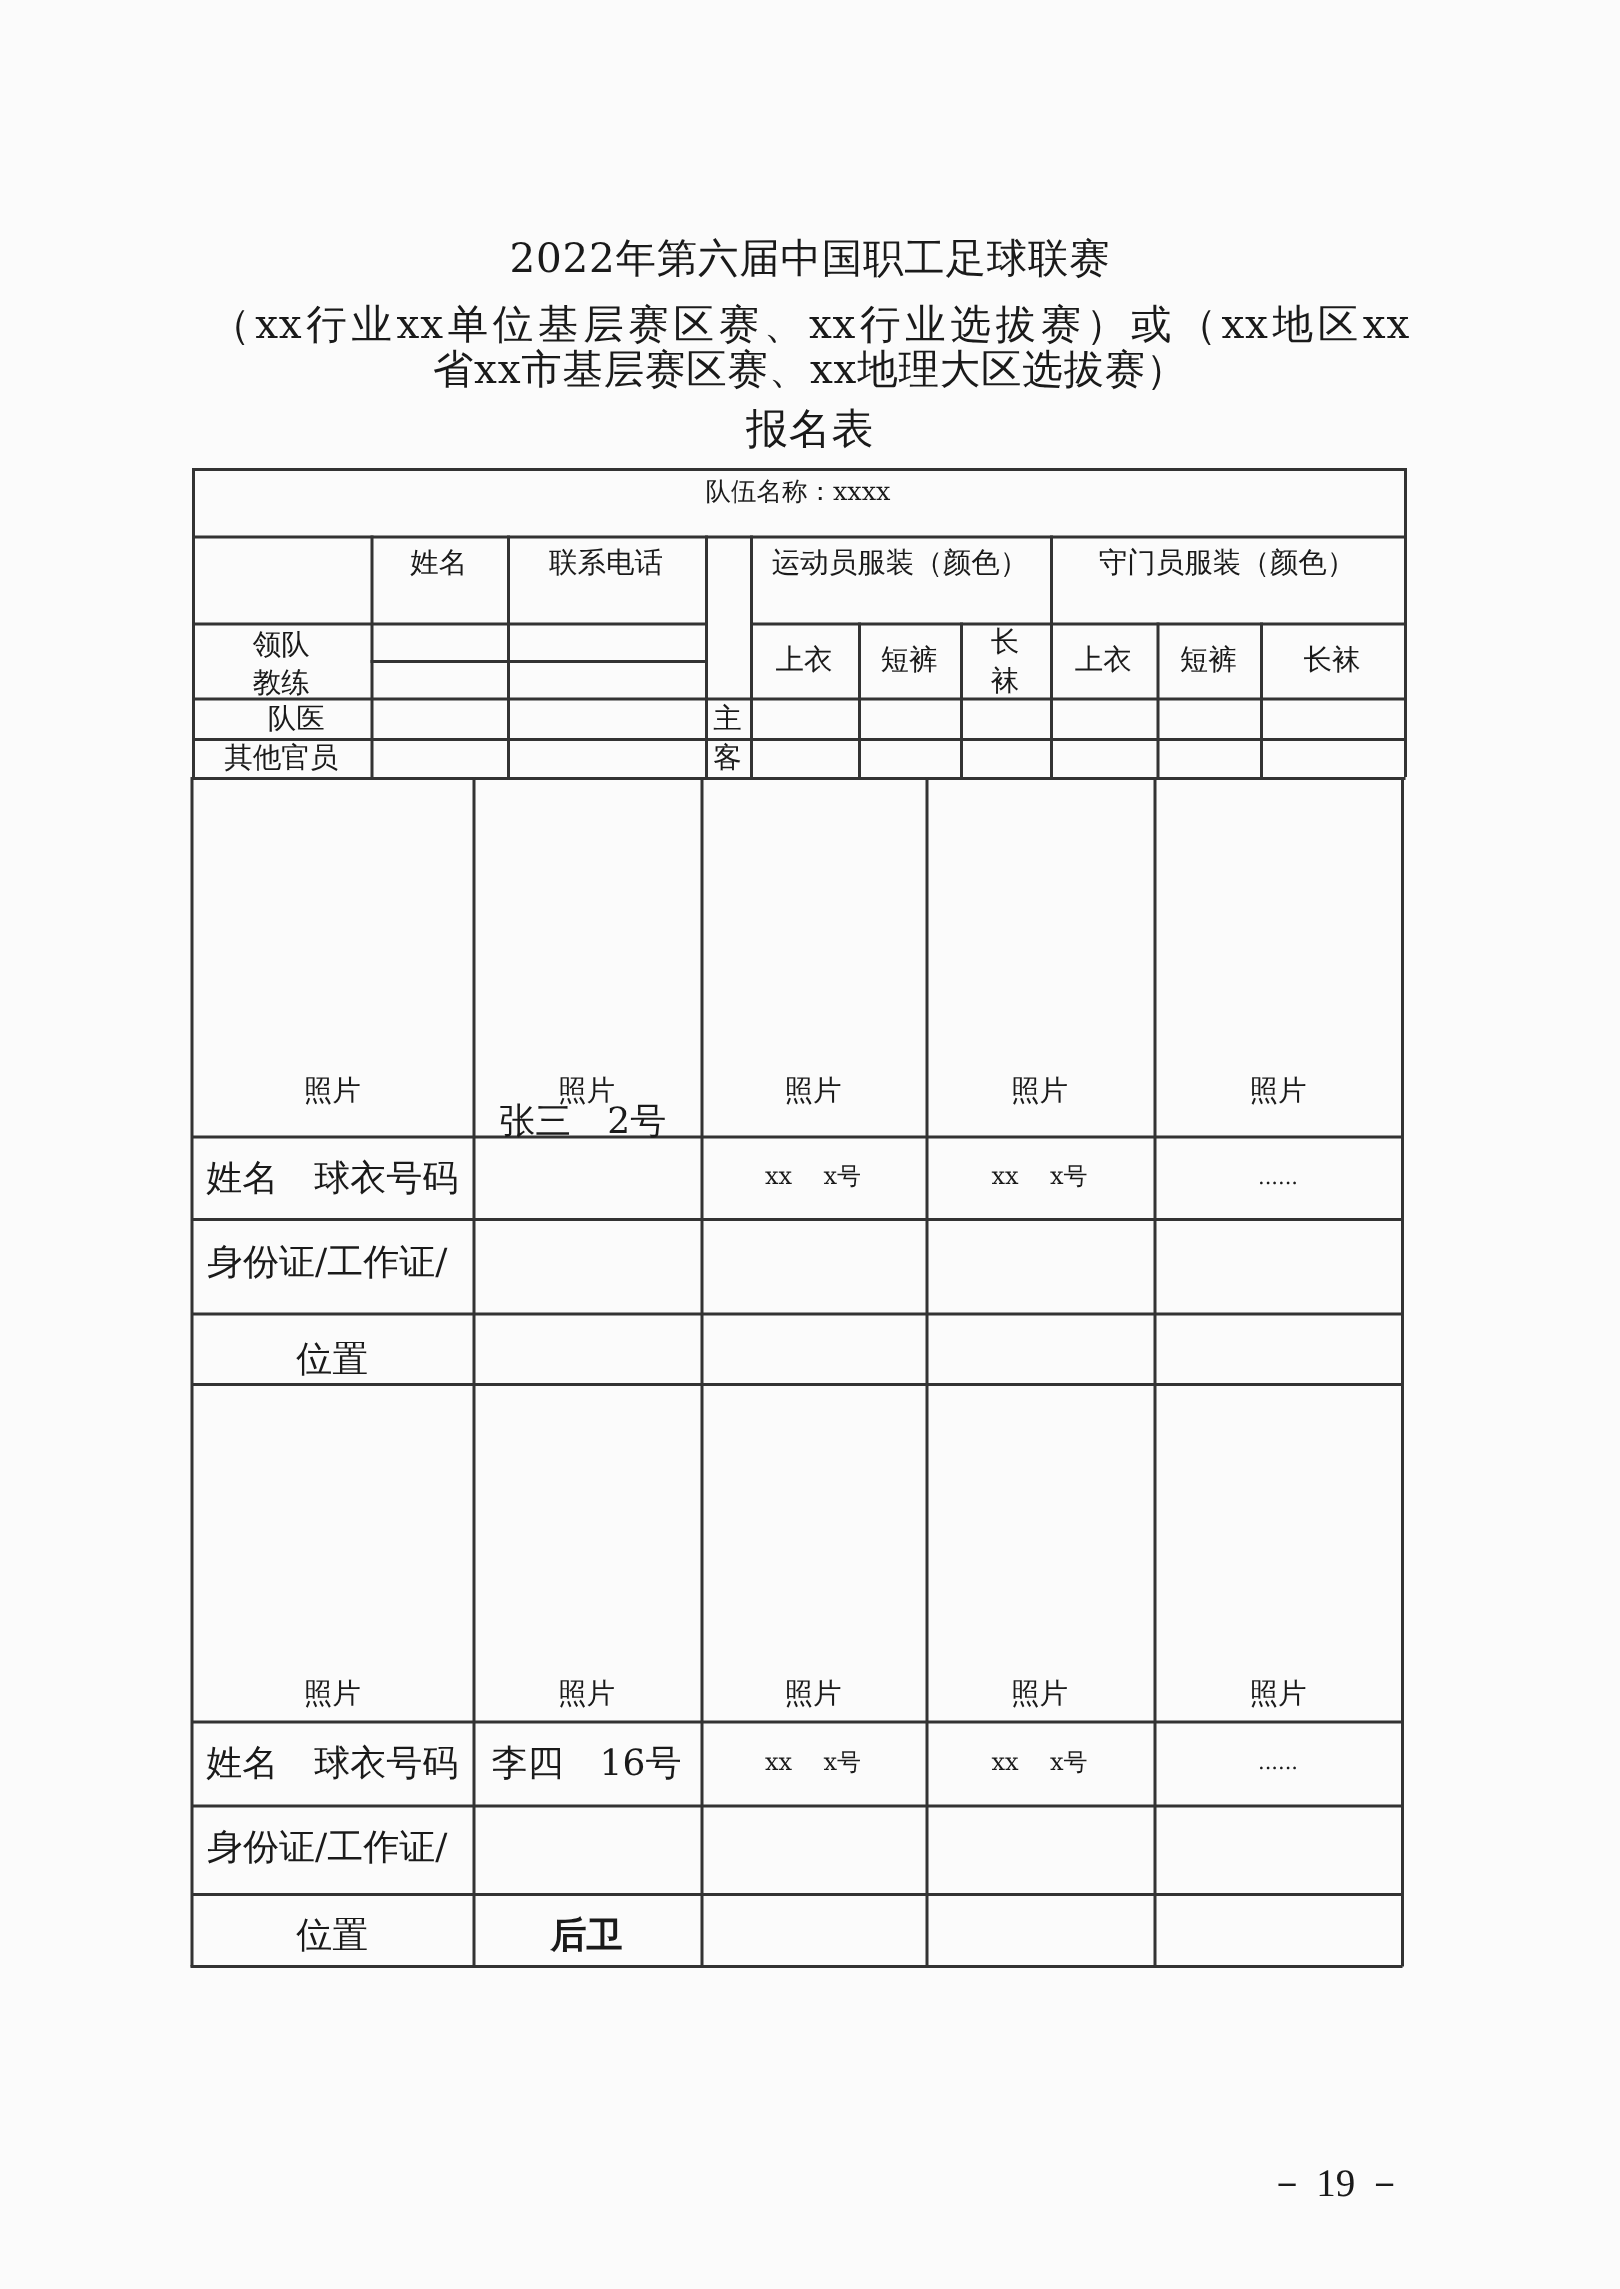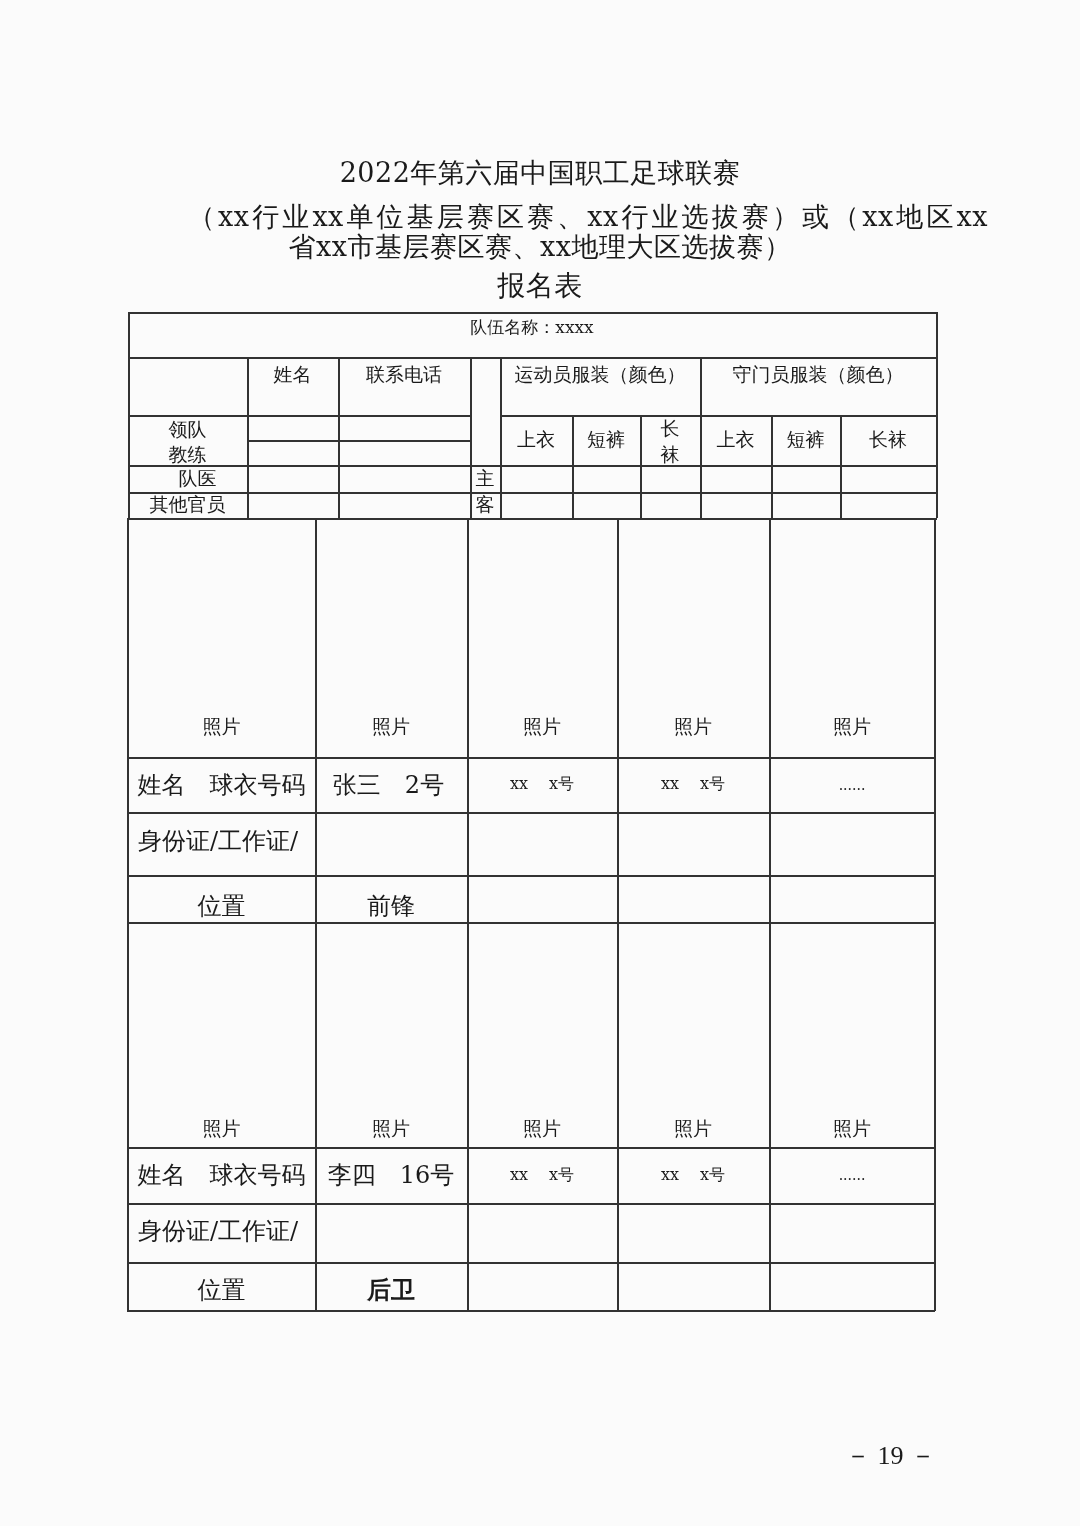--- a/index.html
+++ b/index.html
@@ -2,21 +2,21 @@
 <html><head>
 <meta charset="utf-8">
 <style>
   html, body { margin:0; padding:0; }
   body {
     width:1080px; height:1526px; background:#fbfbfb; position:relative; overflow:hidden;
     font-family: "DejaVu Serif", "Liberation Serif", serif; color:#1a1a1a;
   }
   .title { position:absolute; left:0; width:1080px; text-align:center; font-size:27px; line-height:32px; letter-spacing:0.5px; }
   .t1 { top:157px; }
-  .t2 { top:201px; left:140px; width:800px; text-align:justify; text-align-last:justify;margin-left:48px; }
+  .t2 { top:201px; left:140px; width:800px; text-align:justify; text-align-last:justify; }
   .t3 { top:231px; }
   .t4 { top:270px; font-size:28px; }
   .grid { position:absolute; left:0; top:0; width:1080px; height:1526px; }
   .cell { position:absolute; box-sizing:border-box; display:flex; align-items:center; justify-content:center; font-size:19px; white-space:nowrap;border-radius:19px; }
   .line-h { position:absolute; height:1.5px; background:#333; }
   .line-v { position:absolute; width:1.5px; background:#333; }
   .page-num { position:absolute; left:845px; top:1438px; font-size:26px; font-family:"Liberation Serif", serif; }
   .photo { font-size:19px; }
   .lbl-small { font-size:24px; }
 </style>
@@ -94,33 +94,32 @@
   <div class="line-h" style="left:128px;top:1203px;width:807px;"></div>
   <div class="line-h" style="left:128px;top:1262px;width:807px;"></div>
 
   <div class="cell photo" style="left:128px;top:710px;width:187px;height:34px;">照片</div>
   <div class="cell photo" style="left:315px;top:710px;width:152px;height:34px;">照片</div>
   <div class="cell photo" style="left:467px;top:710px;width:150px;height:34px;">照片</div>
   <div class="cell photo" style="left:617px;top:710px;width:152px;height:34px;">照片</div>
   <div class="cell photo" style="left:769px;top:710px;width:166px;height:34px;">照片</div>
 
   <div class="cell lbl-small" style="left:128px;top:757px;width:187px;height:55px;">姓名　球衣号码</div>
-  <div class="cell lbl-small" style="left:315px;top:757px;width:147px;height:55px;">张三　2号</div>
+  <div class="cell lbl-small" style="left:315px;top:719px;width:147px;height:55px;">张三　2号</div>
   <div class="cell lbl-small" style="left:467px;top:757px;width:150px;height:55px;font-size:16px;">xx　 x号</div>
   <div class="cell lbl-small" style="left:617px;top:757px;width:152px;height:55px;font-size:16px;">xx　 x号</div>
   <div class="cell lbl-small" style="left:769px;top:757px;width:166px;height:55px;font-size:14px;">......</div>
 
   <div class="cell lbl-small" style="left:128px;top:812px;width:187px;height:58px;justify-content:flex-start;padding-left:10px;">身份证/工作证/</div>
   <div class="cell" style="left:315px;top:812px;width:152px;height:63px;"></div>
   <div class="cell" style="left:467px;top:812px;width:150px;height:63px;"></div>
   <div class="cell" style="left:617px;top:812px;width:152px;height:63px;"></div>
   <div class="cell" style="left:769px;top:812px;width:166px;height:63px;"></div>
 
   <div class="cell lbl-small" style="left:128px;top:880px;width:187px;height:52px;">位置</div>
-  <div class="cell lbl-small" style="left:315px;top:880px;width:152px;height:52px;">前锋</div>
   <div class="cell" style="left:467px;top:875px;width:150px;height:47px;"></div>
   <div class="cell" style="left:617px;top:875px;width:152px;height:47px;"></div>
   <div class="cell" style="left:769px;top:875px;width:166px;height:47px;"></div>
 
   <div class="cell photo" style="left:128px;top:1112px;width:187px;height:34px;">照片</div>
   <div class="cell photo" style="left:315px;top:1112px;width:152px;height:34px;">照片</div>
   <div class="cell photo" style="left:467px;top:1112px;width:150px;height:34px;">照片</div>
   <div class="cell photo" style="left:617px;top:1112px;width:152px;height:34px;">照片</div>
   <div class="cell photo" style="left:769px;top:1112px;width:166px;height:34px;">照片</div>
 

